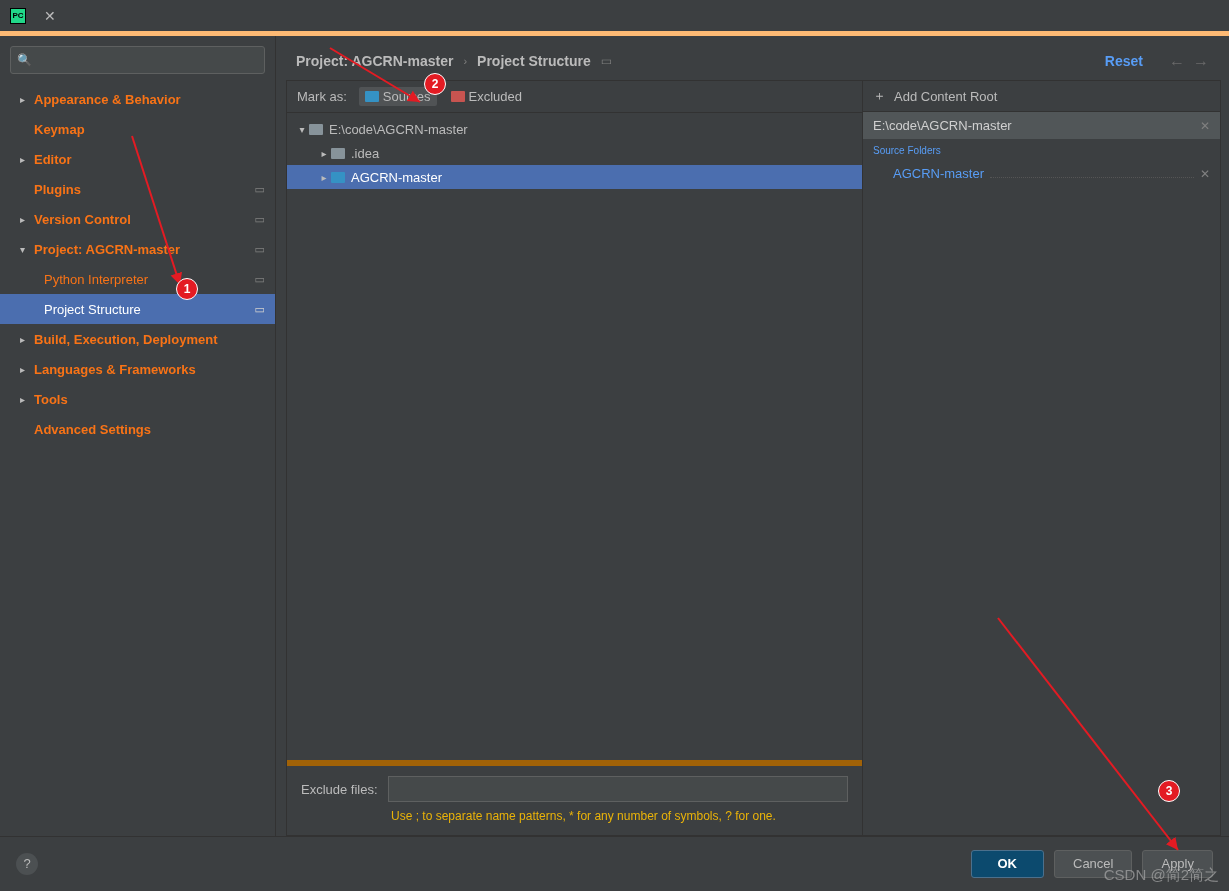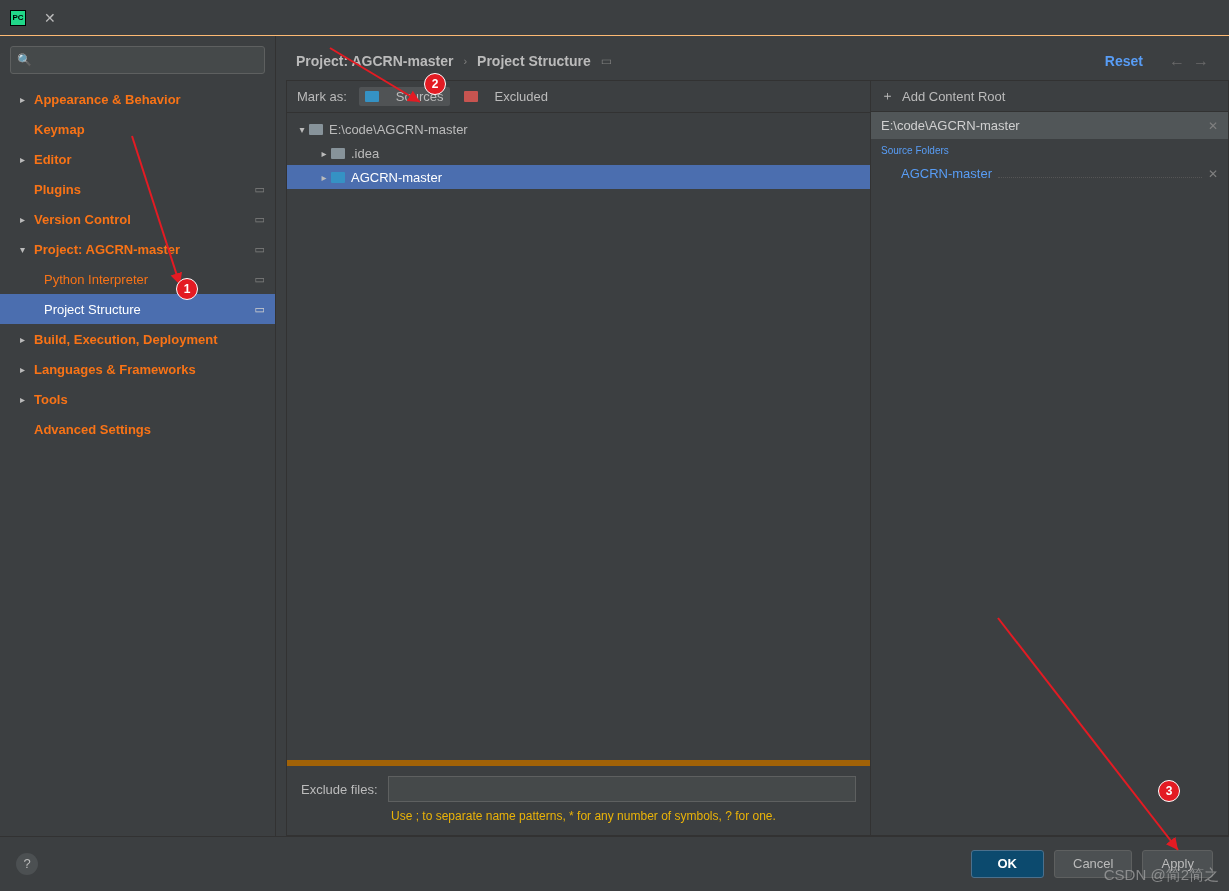--- a/index.html
+++ b/index.html
@@ -1,18 +1,18 @@
 <!DOCTYPE html>
 <html><head>
 <meta charset="utf-8">
 <style>
 * { margin: 0; padding: 0; box-sizing: border-box; font-family: "Segoe UI", Arial, sans-serif; }
 body { background: #3c3f41; color: #bbbbbb; width: 1229px; height: 891px; overflow: hidden; position: relative; }
 
-.titlebar { height: 36px; display: flex; align-items: center; padding: 0 10px; background: #3c3f41; border-bottom: 1px solid #fdba74; }
+.titlebar { height: 36px; display: flex; align-items: center; padding: 0 10px; background: #3c3f41; border-bottom: 5px solid #fdba74; }
 .titlebar .app-icon { width: 16px; height: 16px; background: #21d789; border: 1px solid #000; margin-right: 10px; display:flex; align-items:center; justify-content:center; font-size:8px; color:#000; font-weight:bold;}
 .titlebar .title { font-size: 13px; color: #bbbbbb; flex: 1; }
 .titlebar .close { color: #bbbbbb; font-size: 14px; cursor: pointer; padding: 4px 8px; }
 
 .main { display: flex; height: 800px; }
 
 .sidebar { width: 276px; background: #3c3f41; border-right: 1px solid #323232; display:flex; flex-direction:column;}
 .search-box { margin: 10px; height: 28px; background: #45494a; border: 1px solid #5e6060; border-radius: 3px; display: flex; align-items: center; padding: 0 6px; }
 .search-box .mag { color: #808080; font-size: 12px; }
 .search-box input { flex: 1; background: transparent; border: none; outline: none; color: #bbbbbb; font-size: 13px; margin-left: 4px; }
@@ -31,26 +31,26 @@
 
 .content { flex: 1; display: flex; flex-direction: column; padding: 0; }
 
 .breadcrumb { display: flex; align-items: center; padding: 16px 20px 10px 20px; gap: 10px; }
 .breadcrumb .crumb { font-size: 14px; color: #bbbbbb; font-weight: bold; }
 .breadcrumb .sep { color: #808080; font-size: 11px; }
 .breadcrumb .ext { color: #808080; font-size: 12px; }
 .breadcrumb .reset { margin-left: auto; color: #589df6; font-size: 14px; font-weight: bold; cursor: pointer; }
 .breadcrumb .arrows { display: flex; gap: 8px; margin-left: 16px; color: #6a6a6a; font-size: 16px; }
 
-.body-row { display: flex; flex: 1; padding: 0 0 0 10px; gap: 0; min-height: 0; }
+.body-row { display: flex; flex: 1; padding: 0 8px 0 10px; gap: 0; min-height: 0; }
 
 .structure-panel { flex: 1; display: flex; flex-direction: column; border: 1px solid #323232; background: #3c3f41; min-width: 0; }
 .mark-bar { display: flex; align-items: center; padding: 6px 10px; gap: 8px; border-bottom: 1px solid #323232;}
 .mark-bar .mlabel { font-size: 13px; color: #bbbbbb; margin-right: 4px;}
-.mark-btn { display: flex; align-items: center; gap: 17px; padding: 2px 6px; font-size: 13px; color: #bbbbbb; cursor: pointer; border-radius: 2px;}
+.mark-btn { display: flex; align-items: center; gap: 4px; padding: 2px 6px; font-size: 13px; color: #bbbbbb; cursor: pointer; border-radius: 2px;}
 .mark-btn.active { background: #505355; }
 .folder-icon { width: 14px; height: 11px; border-radius: 1px; display: inline-block; }
 .fc-sources { background: #3592c4; }
 .fc-excluded { background: #c75450; }
 .fc-gray { background: #87939a; }
 .fc-blue { background: #3592c4; }
 
 .tree { flex: 1; overflow-y: auto; padding-top: 4px; background: #3c3f41;}
 .tree-item { display: flex; align-items: center; height: 24px; font-size: 13px; color: #bbbbbb; cursor: pointer;}
 .tree-item .chev { width: 14px; text-align: center; font-size: 10px; color: #bbbbbb; }

